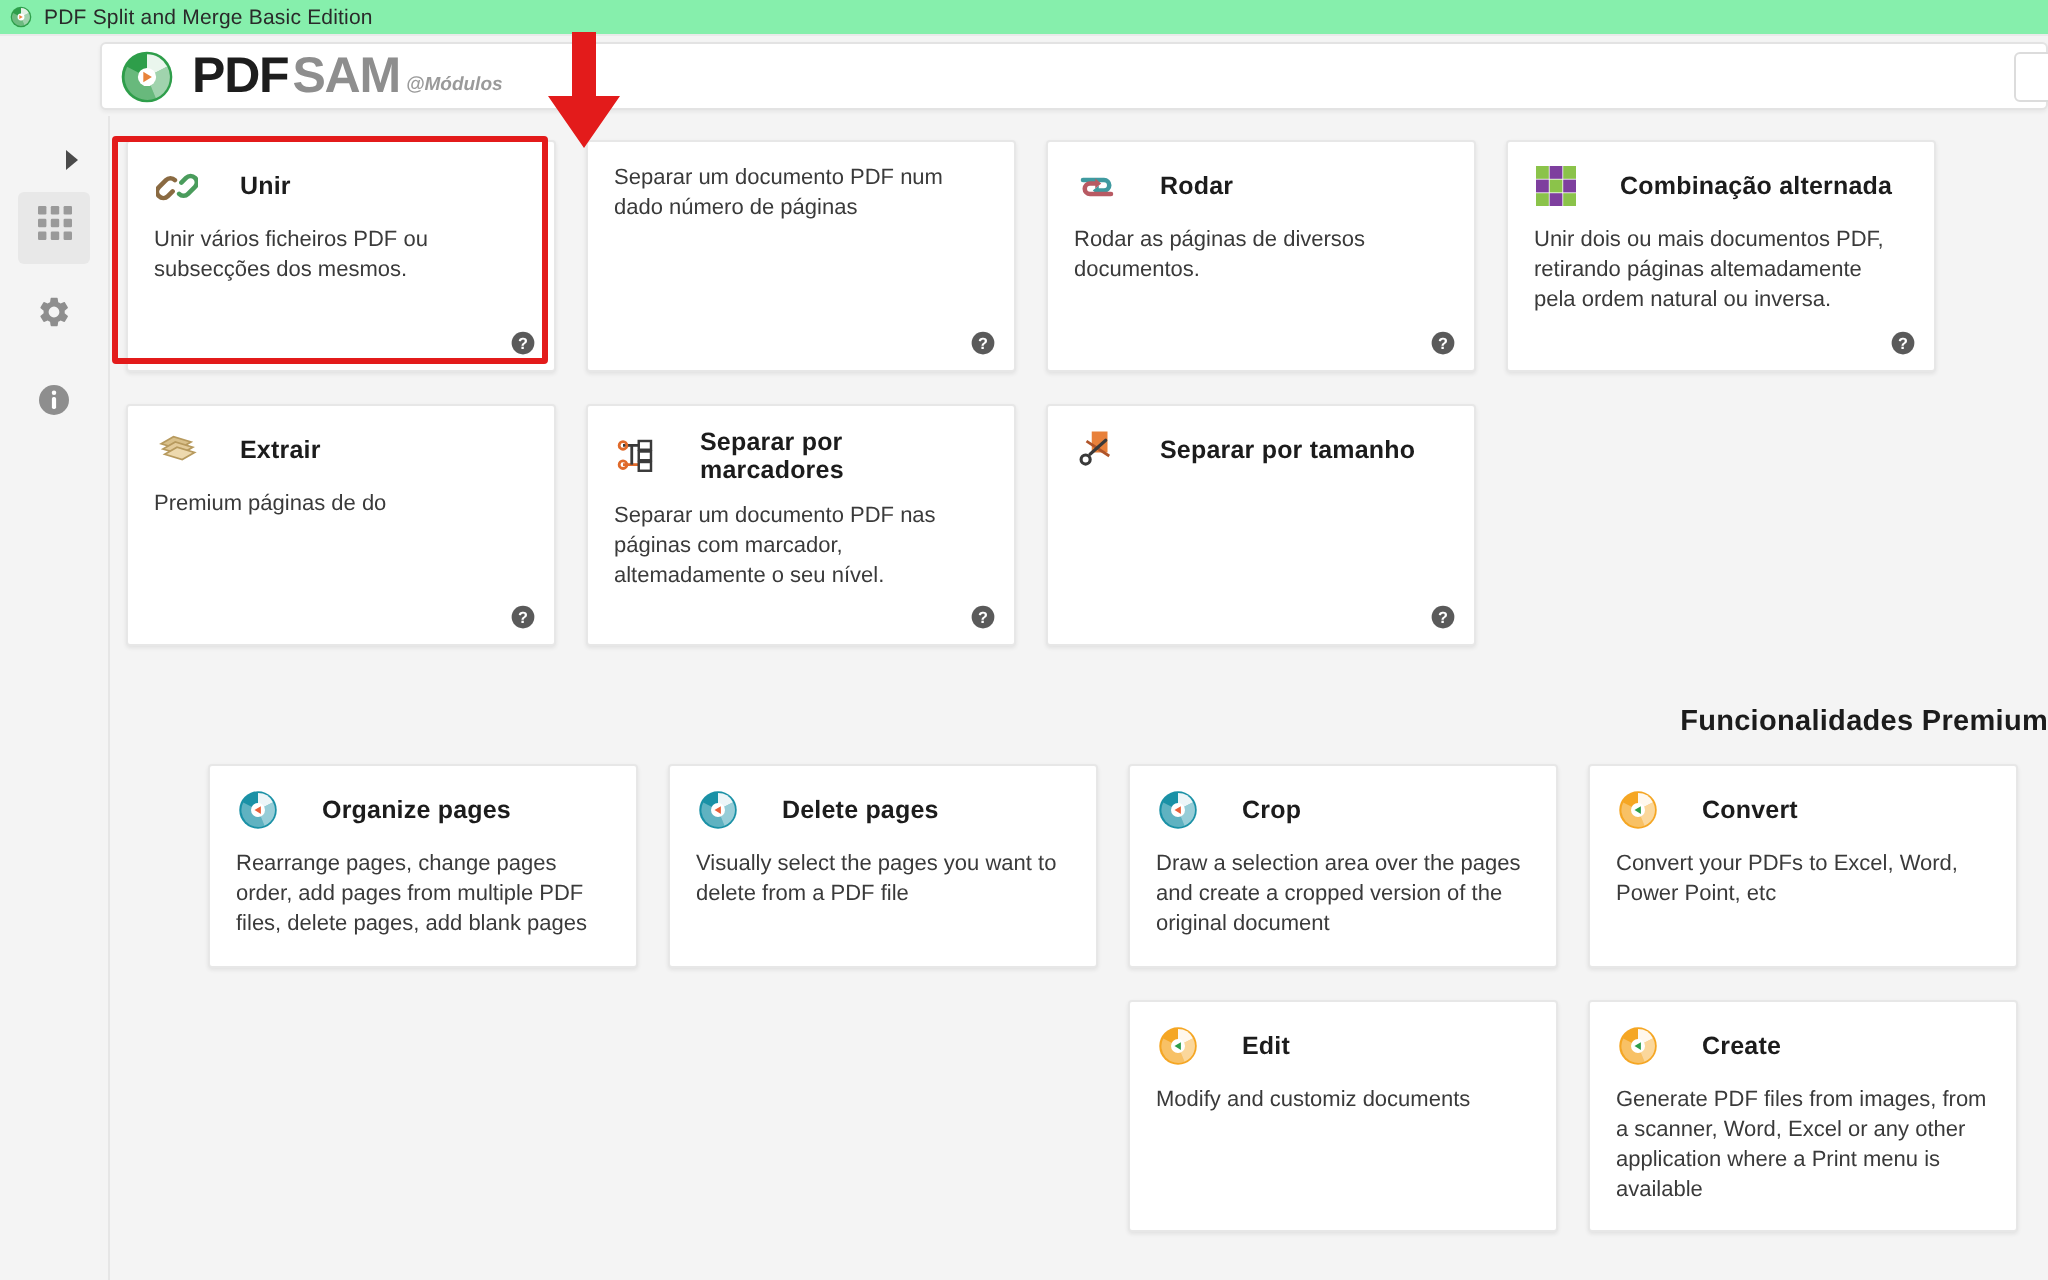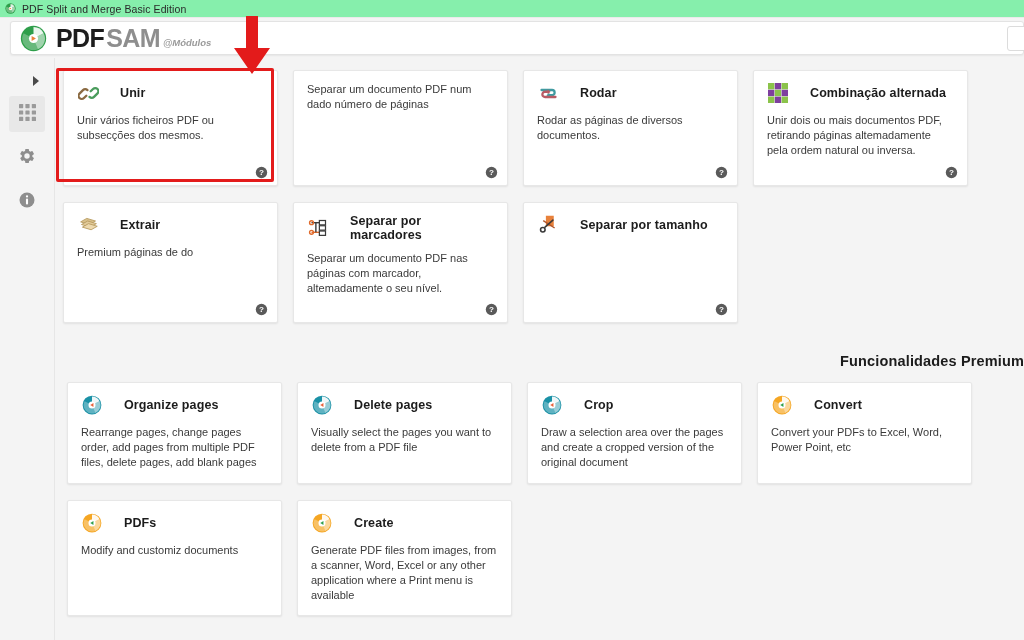--- a/index.html
+++ b/index.html
@@ -33,20 +33,21 @@
 
   
   .logo-mark { flex: 0 0 auto; display: block; }
 
   
   .appheader {
     position: relative;
     height: 40px;
     background: #f4f4f4;
     padding: 3px 0 0 10px;
+    margin-left: 40px;
   }
   .appheader-inner {
     position: relative;
     height: 34px;
     margin-right: 0;
     background: #ffffff;
     border: 1px solid #e3e3e3;
     border-radius: 3px;
     display: flex;
     align-items: center;
@@ -217,21 +218,21 @@
   
   .section-title {
     font-size: 14.5px;
     font-weight: bold;
     color: #1c1c1c;
     margin: 14px 0 13px 4px;
     letter-spacing: .15px;
     text-align: right;
   }
 
-  .row-wrap { margin-left: 4px; }
+  .row-wrap { margin-left: 4px; justify-content: flex-end; }
 </style>
 </head>
 <body>
 
 <div class="titlebar">
   <span>
     <svg class="logo-mark" width="11" height="11" viewBox="0 0 32 32">
       <circle cx="16" cy="16" r="15" fill="#2e9e4a"></circle>
       <path d="M16 3a13 13 0 0 1 11.5 7L16 16z" fill="#ffffff" opacity=".85"></path>
       <path d="M27.5 10A13 13 0 0 1 21 28L16 16z" fill="#ffffff" opacity=".55"></path>
@@ -517,21 +518,21 @@
             <span class="card-icon">
               <svg width="20" height="20" viewBox="0 0 32 32">
                 <circle cx="16" cy="16" r="15" fill="#f5a623"></circle>
                 <path d="M16 2.5a13.5 13.5 0 0 1 12 7.3L16 16z" fill="#ffffff" opacity=".92"></path>
                 <path d="M28 9.8A13.5 13.5 0 0 1 21.2 28.6L16 16z" fill="#ffffff" opacity=".55"></path>
                 <path d="M21.2 28.6A13.5 13.5 0 0 1 4.2 9.9L16 16z" fill="#ffffff" opacity=".3"></path>
                 <circle cx="16" cy="16" r="5.6" fill="#ffffff"></circle>
                 <path d="M13.2 16 18.3 12.9v6.2z" fill="#2e9e4a"></path>
               </svg>
             </span>
-            <span class="card-title">PDFs</span>
+            <span class="card-title">Edit</span>
           </div>
           <div class="card-desc">Modify and customiz documents</div>
         </div>
         <div class="card">
           <div class="card-head">
             <span class="card-icon">
               <svg width="20" height="20" viewBox="0 0 32 32">
                 <circle cx="16" cy="16" r="15" fill="#f5a623"></circle>
                 <path d="M16 2.5a13.5 13.5 0 0 1 12 7.3L16 16z" fill="#ffffff" opacity=".92"></path>
                 <path d="M28 9.8A13.5 13.5 0 0 1 21.2 28.6L16 16z" fill="#ffffff" opacity=".55"></path>

